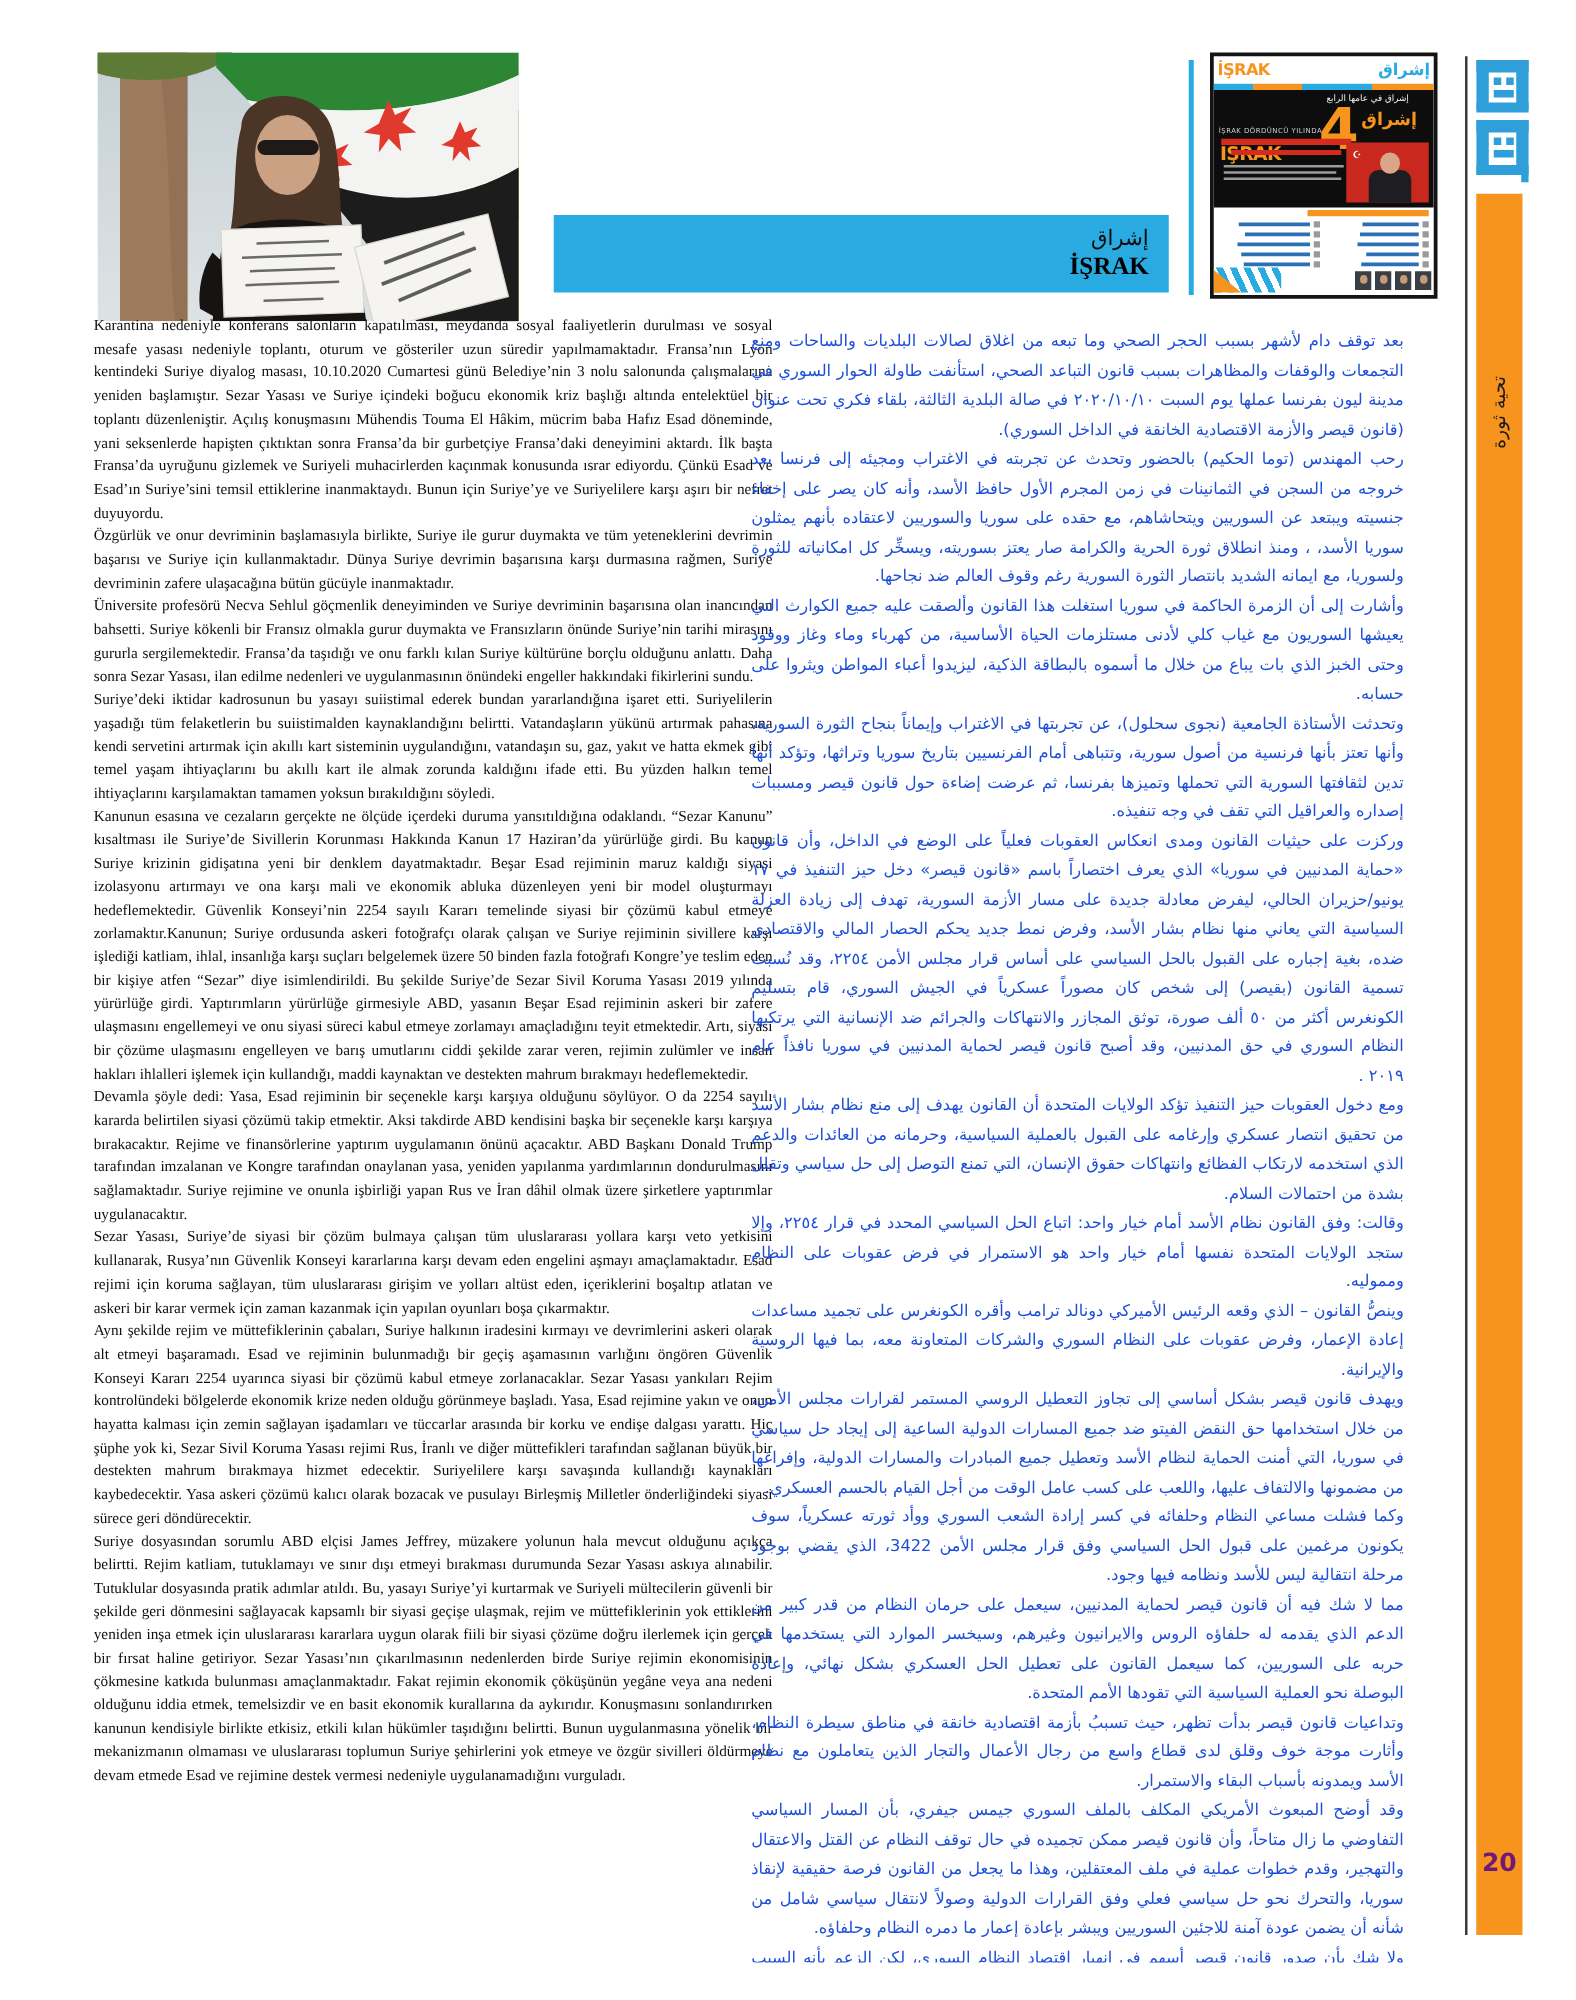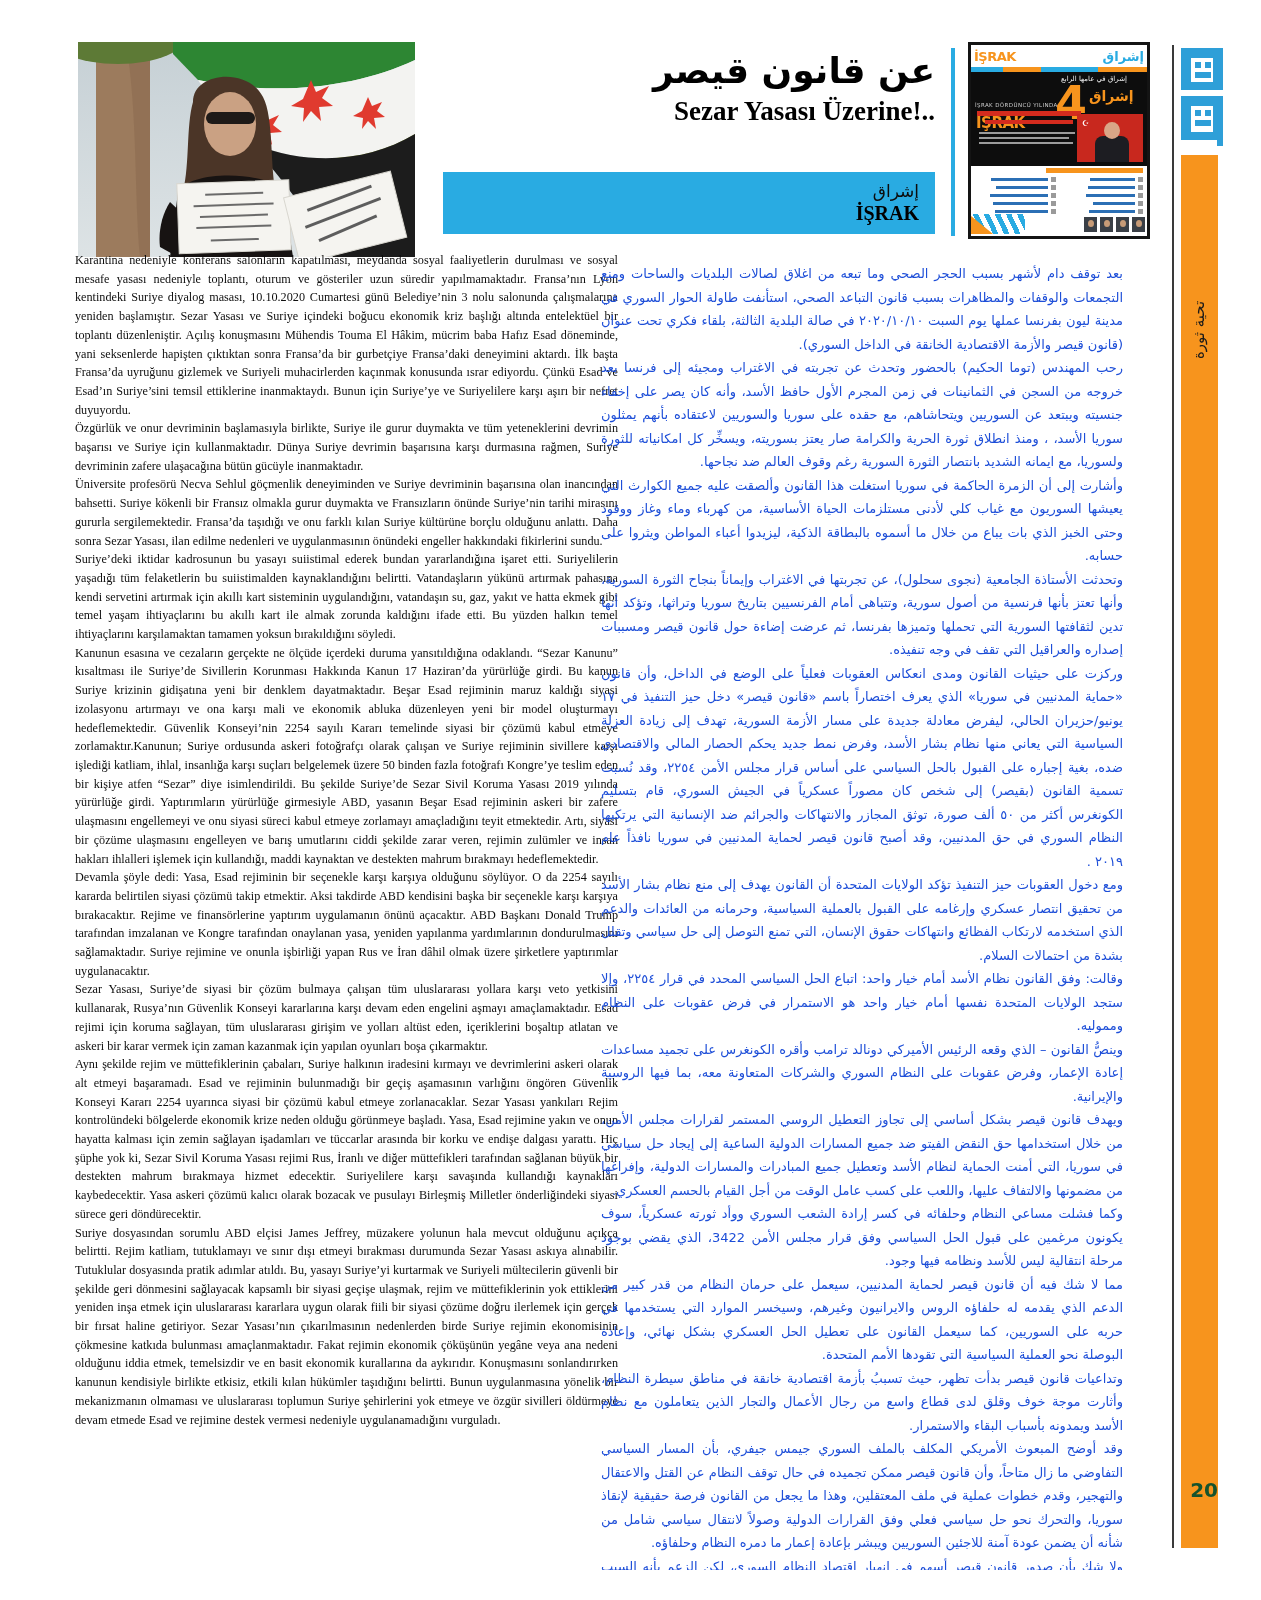--- a/index.html
+++ b/index.html
@@ -62,22 +62,22 @@
   .cv-author::after { content:""; position:absolute; left:3.5px; top:3px; width:6px; height:7px; background:#c79b77; border-radius:50%; }
 
   
   .sidebar-rule { position:absolute; left:1172px; top:45px; width:2px; height:1503px; background:#3a3a3a; }
   .kufic { position:absolute; left:1181px; top:46px; width:42px; height:100px; }
   .orange-bar { position:absolute; left:1181px; top:155px; width:37px; height:1393px; background:#F7941D; }
   .section-label { position:absolute; top:14px; left:0; width:100%; height:190px;
     writing-mode:vertical-rl; transform:rotate(180deg);
     font-family:"DejaVu Sans", sans-serif; font-size:15px; color:#1a1a1a;
     text-align:left; line-height:37px; letter-spacing:1px; }
-  .page-number { position:absolute; bottom:46px; left:0; width:100%; text-align:right;
-    font-family:"DejaVu Sans", sans-serif; font-weight:bold; font-size:20px; color:#14532d; }
+  .page-number { position:absolute; bottom:46px; left:0; width:100%; text-align:center;
+    font-family:"DejaVu Sans", sans-serif; font-weight:bold; font-size:20px; color:#701a75; }
 
   
   .col { position:absolute; text-align:justify; overflow:hidden; }
   .col p { margin:0; }
   .col-tr { left:75px; top:251px; width:543px; max-height:1305px;
     font-family:"Liberation Serif", serif; font-size:12.2px; line-height:18.7px; color:#0e0e0e; }
   .col-ar { left:601px; top:262px; width:522px; max-height:1308px; direction:rtl;
     font-family:"DejaVu Sans", sans-serif; font-size:13px; line-height:23.5px; color:#1d4ed8; }
 </style>
 </head>
@@ -130,24 +130,20 @@
       </g>
       <g transform="rotate(-14 265 175)">
         <rect x="212" y="142" width="110" height="68" fill="#f5f4f0" stroke="#d8d6cf"></rect>
         <line x1="232" y1="160" x2="300" y2="152" stroke="#5d5d5d" stroke-width="3"></line>
         <line x1="226" y1="176" x2="306" y2="166" stroke="#5d5d5d" stroke-width="3"></line>
         <line x1="236" y1="192" x2="298" y2="182" stroke="#5d5d5d" stroke-width="3"></line>
       </g>
     </svg>
   </div>
 
-  <div class="title-block">
-    <h1 class="arabic-title">عن قانون قيصر</h1>
-    <h2 class="turkish-title">Sezar Yasası Üzerine!..</h2>
-  </div>
   <div class="brand-bar">
     <div class="brand-ar">إشراق</div>
     <div class="brand-latin">İŞRAK</div>
   </div>
   <div class="header-divider"></div>
 
   <div class="cover">
     <div class="cv-masthead">
       <span class="cv-mast-latin">İŞRAK</span>
       <span class="cv-mast-ar">إشراق</span>

